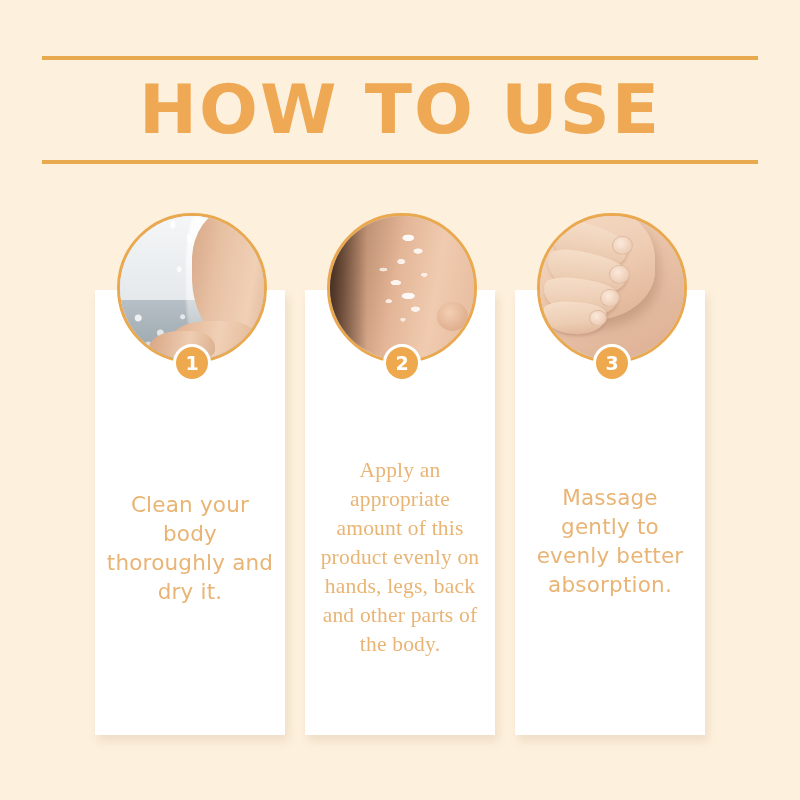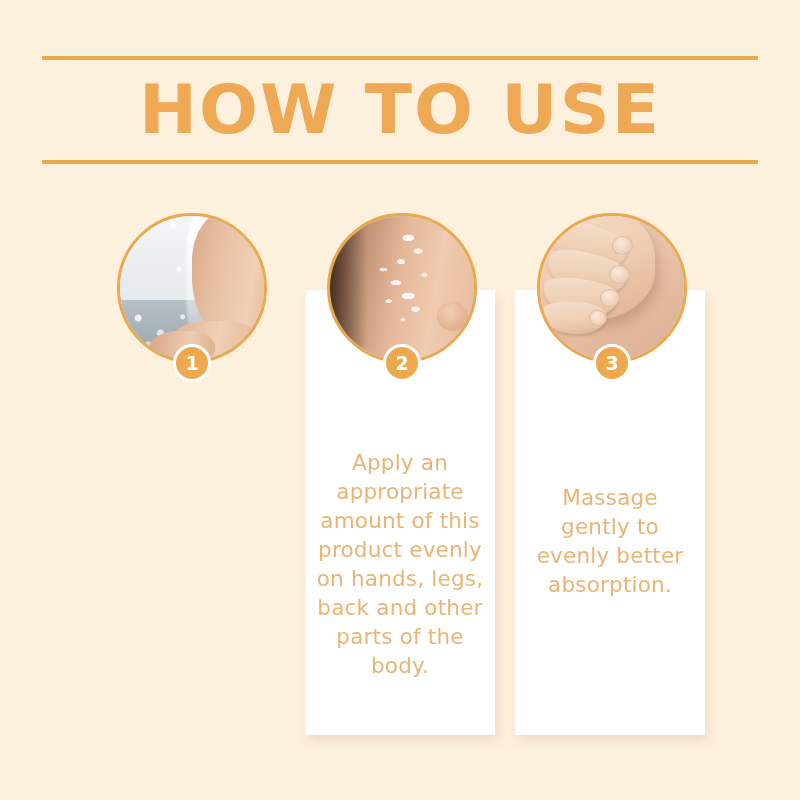--- a/index.html
+++ b/index.html
@@ -80,21 +80,21 @@
     transform: translateY(-50%);
     text-align: center;
     color: #e9b474;
     font-family: "DejaVu Sans", sans-serif;
     font-weight: 400;
     font-size: 21.5px;
     line-height: 29px;
     letter-spacing: 0.2px;
   }
   .card-1 .card-text { transform: translateY(-20%); }
-  .card-2 .card-text { transform: translateY(-28%); }
+  .card-2 .card-text { transform: translateY(-28%); font-family: Liberation Serif, serif; }
   .card-3 .card-text { transform: translateY(-26%); }
 
   
   .photo {
     position: absolute;
     top: 213px;
     width: 150px;
     height: 150px;
     border-radius: 50%;
     border: 3px solid #eaa84f;
@@ -250,20 +250,23 @@
 <div class="page">
 
   <div class="header">
     <div class="rule rule-top"></div>
     <div class="title">HOW TO USE</div>
     <div class="rule rule-bottom"></div>
   </div>
 
   <div class="cards">
 
+    <div class="card card-1">
+      <div class="card-text">Clean your body thoroughly and dry it.</div>
+    </div>
 
     <div class="card card-2">
       <div class="card-text">Apply an appropriate amount of this product evenly on hands, legs, back and other parts of the body.</div>
     </div>
 
     <div class="card card-3">
       <div class="card-text">Massage gently to evenly better absorption.</div>
     </div>
 
     <div class="photo photo-1">

